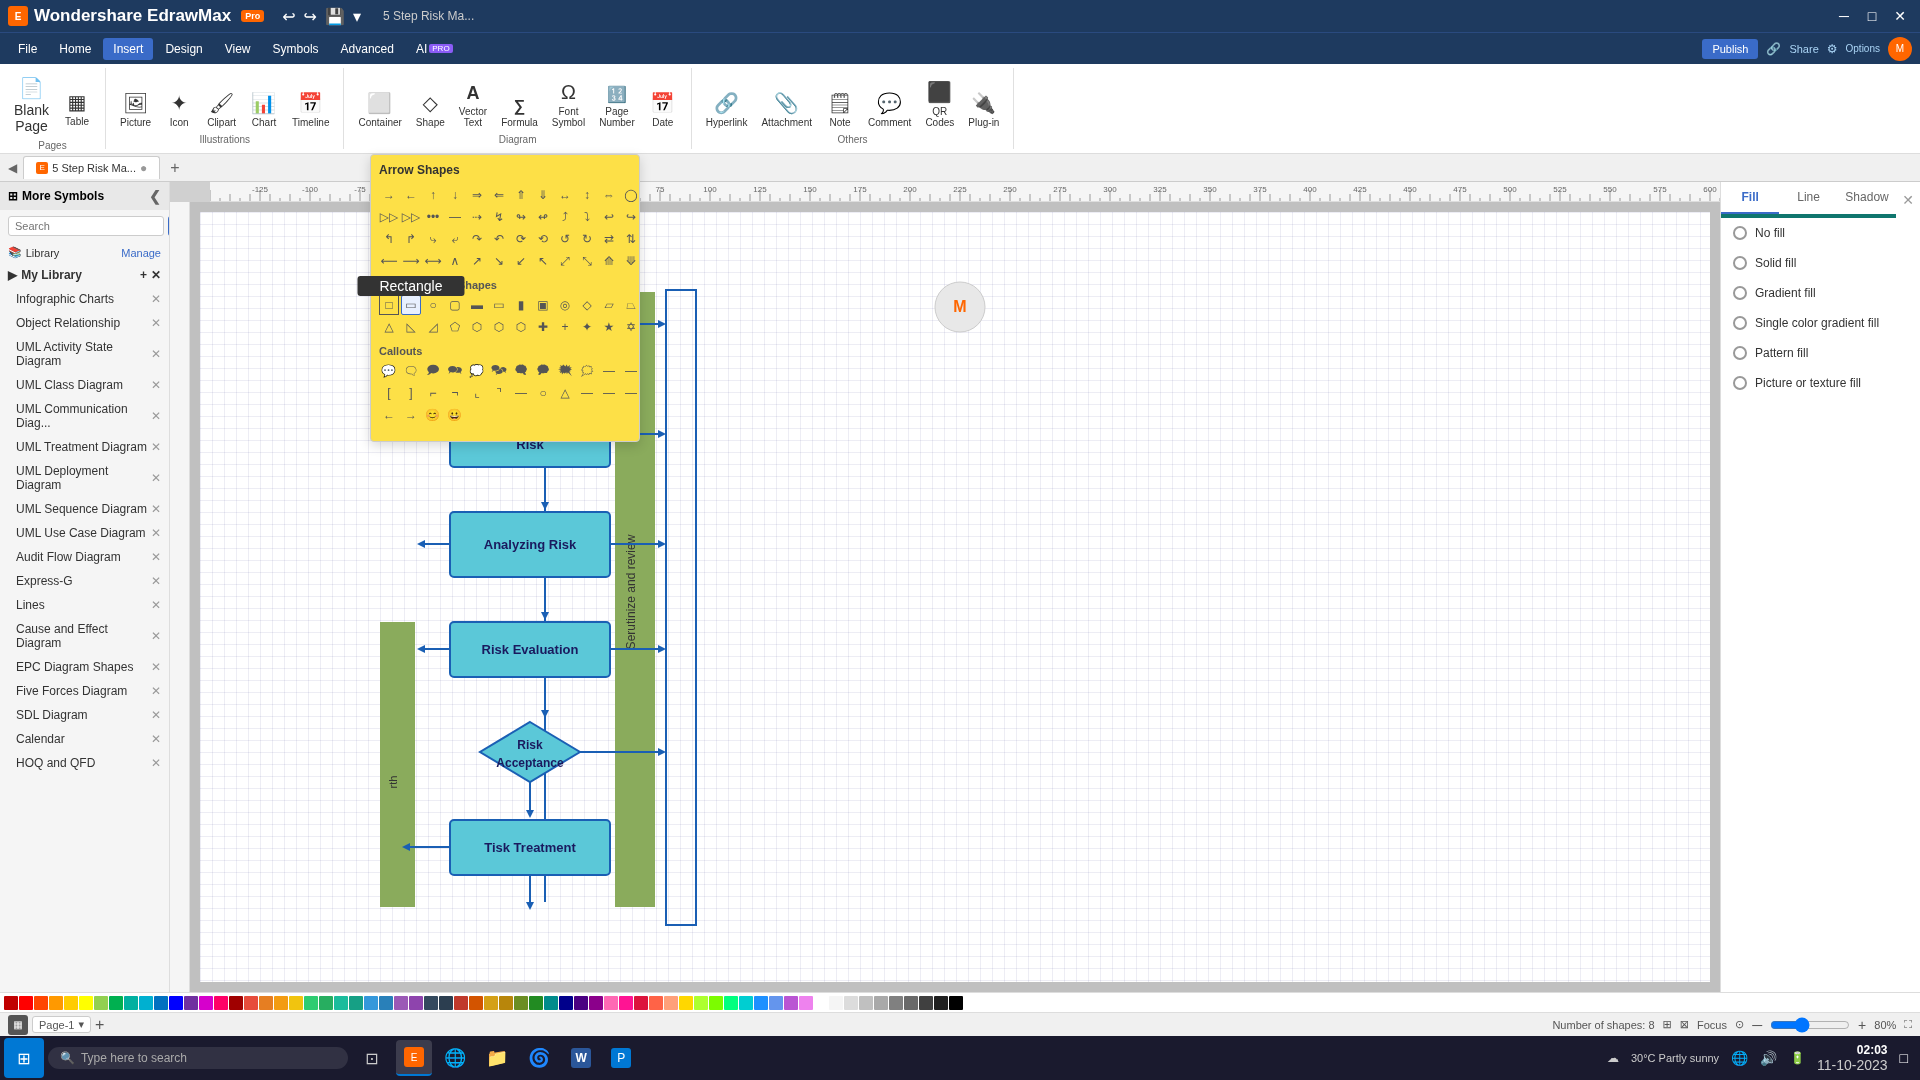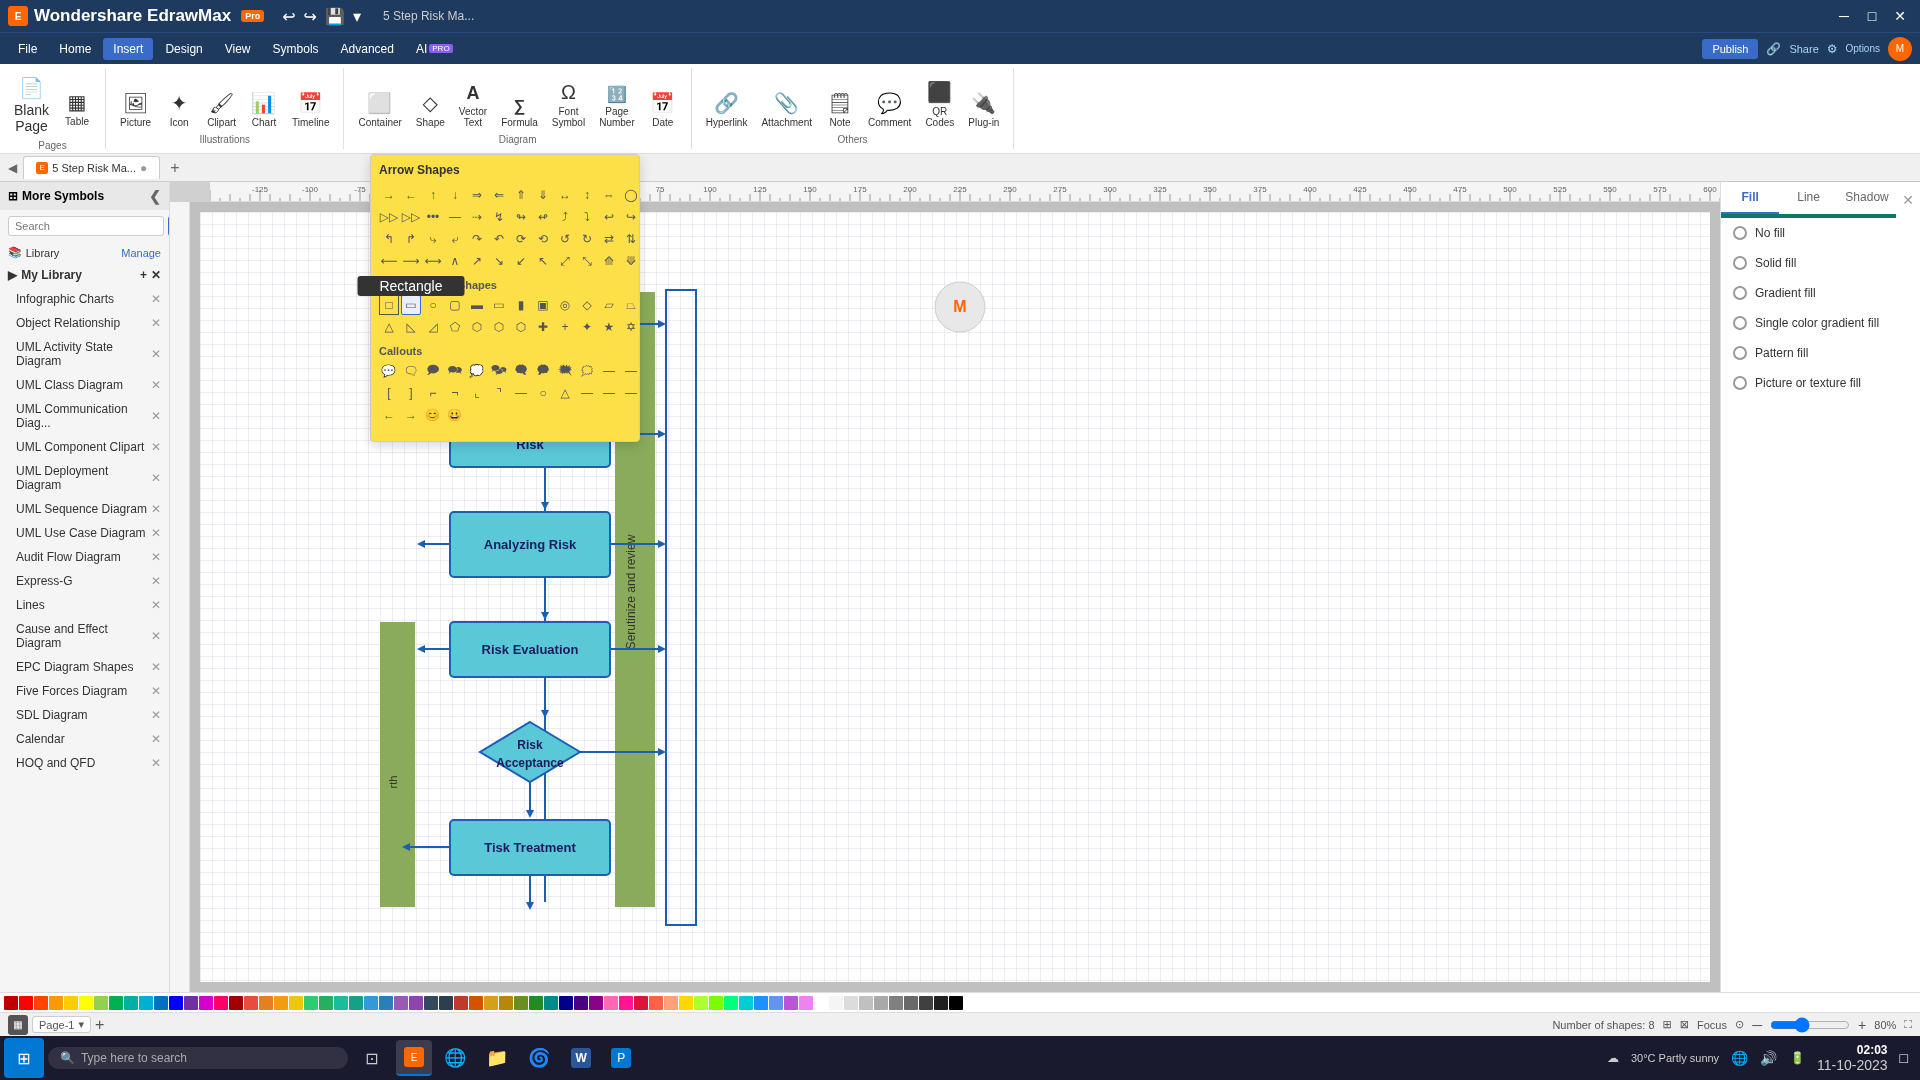--- a/index.html
+++ b/index.html
@@ -645,21 +645,21 @@
       </div>
       <div class="sidebar-item">
         <span class="item-label">UML Class Diagram</span>
         <span class="x-btn">✕</span>
       </div>
       <div class="sidebar-item">
         <span class="item-label">UML Communication Diag...</span>
         <span class="x-btn">✕</span>
       </div>
       <div class="sidebar-item">
-        <span class="item-label">UML Component Clipart</span>
+        <span class="item-label">UML Treatment Diagram</span>
         <span class="x-btn">✕</span>
       </div>
       <div class="sidebar-item">
         <span class="item-label">UML Deployment Diagram</span>
         <span class="x-btn">✕</span>
       </div>
       <div class="sidebar-item">
         <span class="item-label">UML Sequence Diagram</span>
         <span class="x-btn">✕</span>
       </div>

